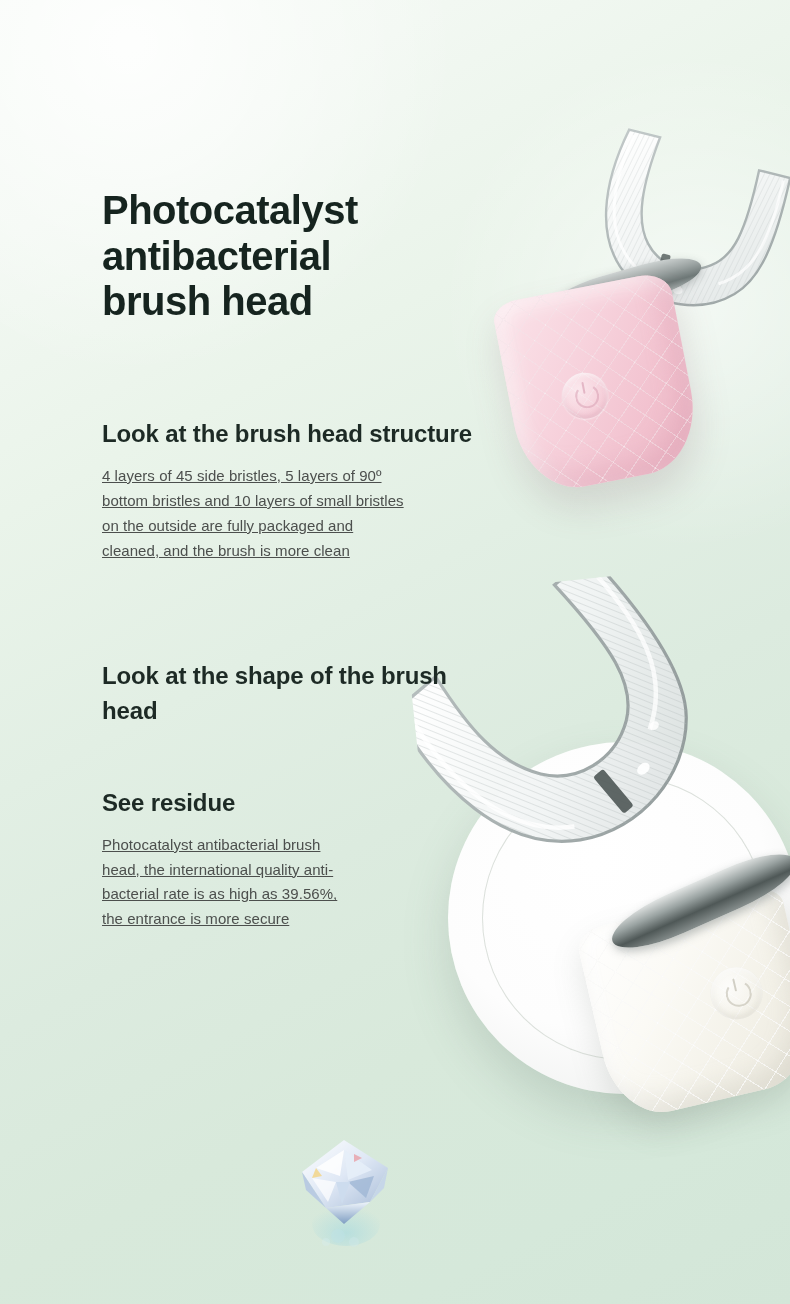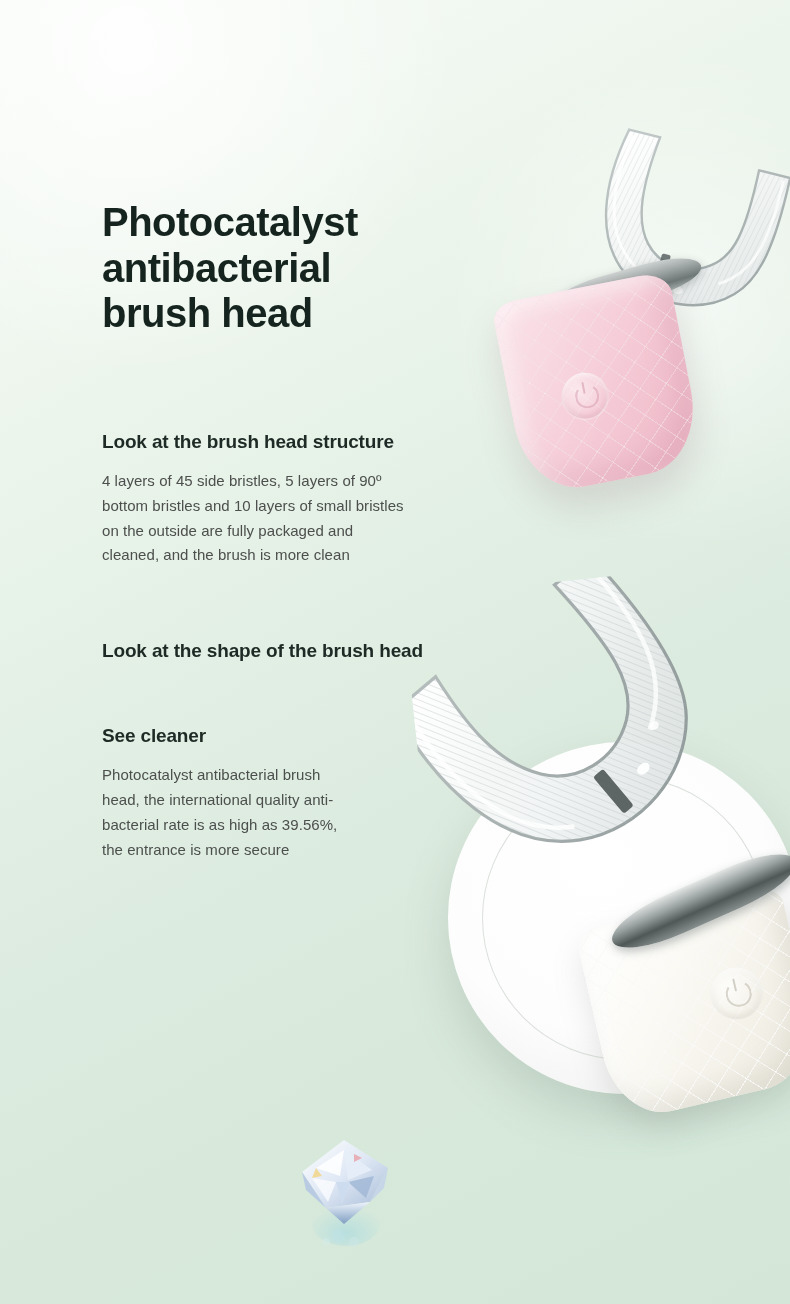--- a/index.html
+++ b/index.html
@@ -36,50 +36,51 @@
     position:absolute; right:-160px; top:40px;
     width:520px; height:520px; border-radius:50%;
     background:radial-gradient(circle at 50% 50%, rgba(255,255,255,.55), rgba(255,255,255,0) 68%);
     pointer-events:none;
   }
 
   
   .text-col {
     position:absolute;
     left:102px;
-    top:200px;
+    top:188px;
     width:400px;
     z-index:6;
   }
   .hero-title {
     font-size:40px;
     font-weight:700;
     line-height:1.14;
     letter-spacing:-.5px;
     color:#16241f;
     white-space:pre-line;
   }
   .section { margin-top:0; }
   .sec-1 { margin-top:92px; }
-  .sec-2 { margin-top:70px; }
+  .sec-2 { margin-top:96px; }
   .sec-3 { margin-top:58px; }
   .sec-head {
-    font-size:19px;
+    font-size:24px;
     font-weight:700;
     line-height:1.42;
     color:#1d2a25;
     letter-spacing:-.15px;
   }
   .sec-body {
     margin-top:13px;
     font-size:15px;
     line-height:1.66;
     color:#4c4f4d;
     white-space:pre-line;
     letter-spacing:.05px;
+    text-decoration:underline;
   }
 
   
   .pink-unit {
     position:absolute;
     left:496px; top:140px;
     width:300px; height:370px;
     z-index:3;
   }
   .pink-body {
@@ -355,21 +356,21 @@
 on the outside are fully packaged and
 cleaned, and the brush is more clean</p>
     </div>
 
     <div class="section sec-2">
       <h2 class="sec-head">Look at the shape of the
 brush head</h2>
     </div>
 
     <div class="section sec-3">
-      <h2 class="sec-head">See cleaner</h2>
+      <h2 class="sec-head">See residue</h2>
       <p class="sec-body">Photocatalyst antibacterial brush
 head, the international quality anti-
 bacterial rate is as high as 39.56%,
 the entrance is more secure</p>
     </div>
 
   </div>
 </div>
 
 </body></html>

